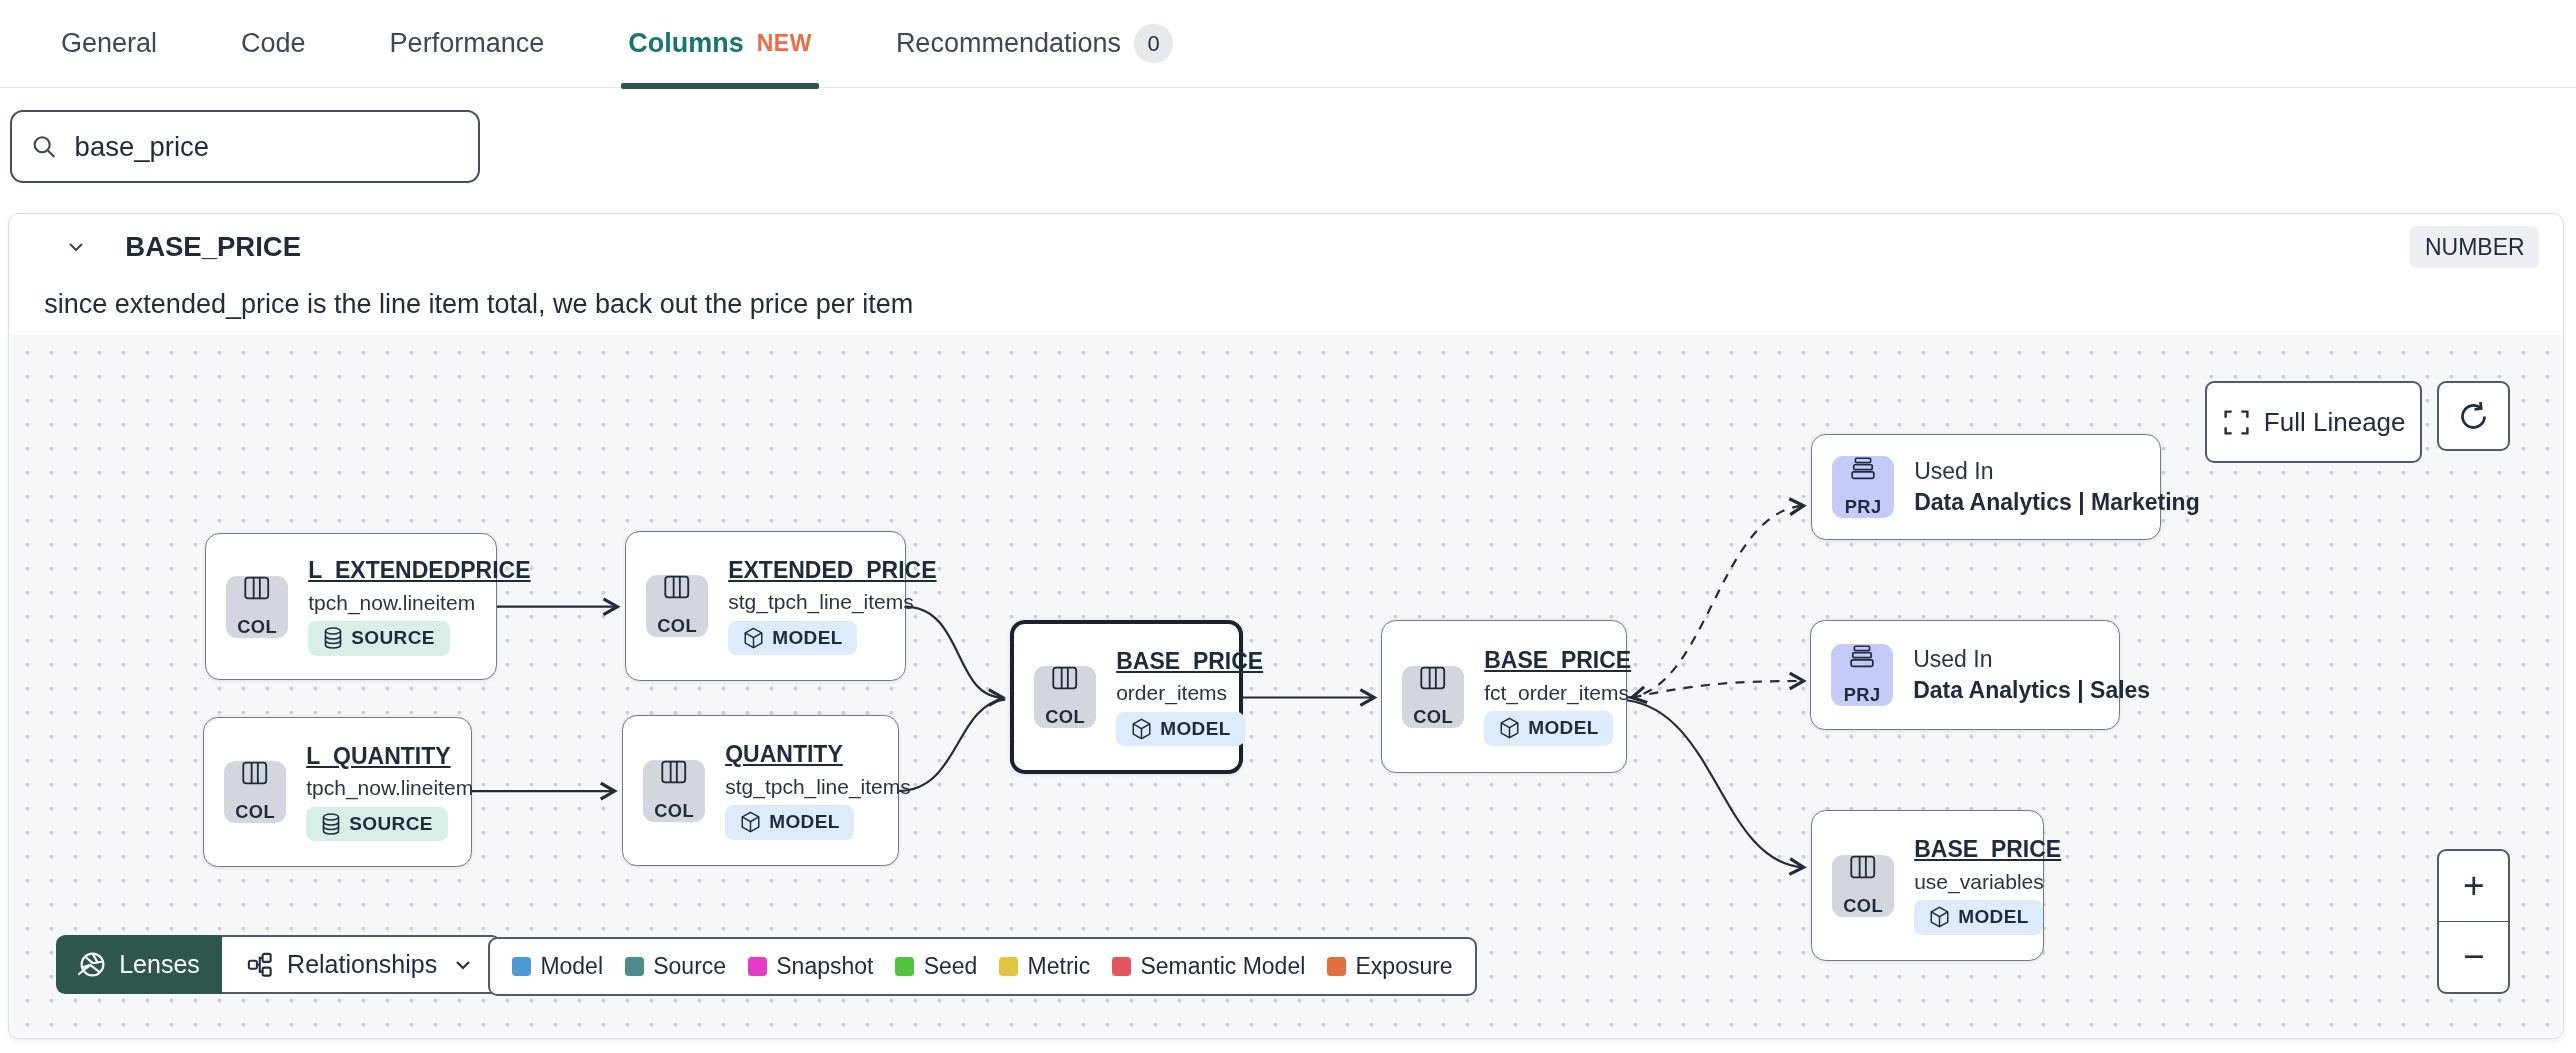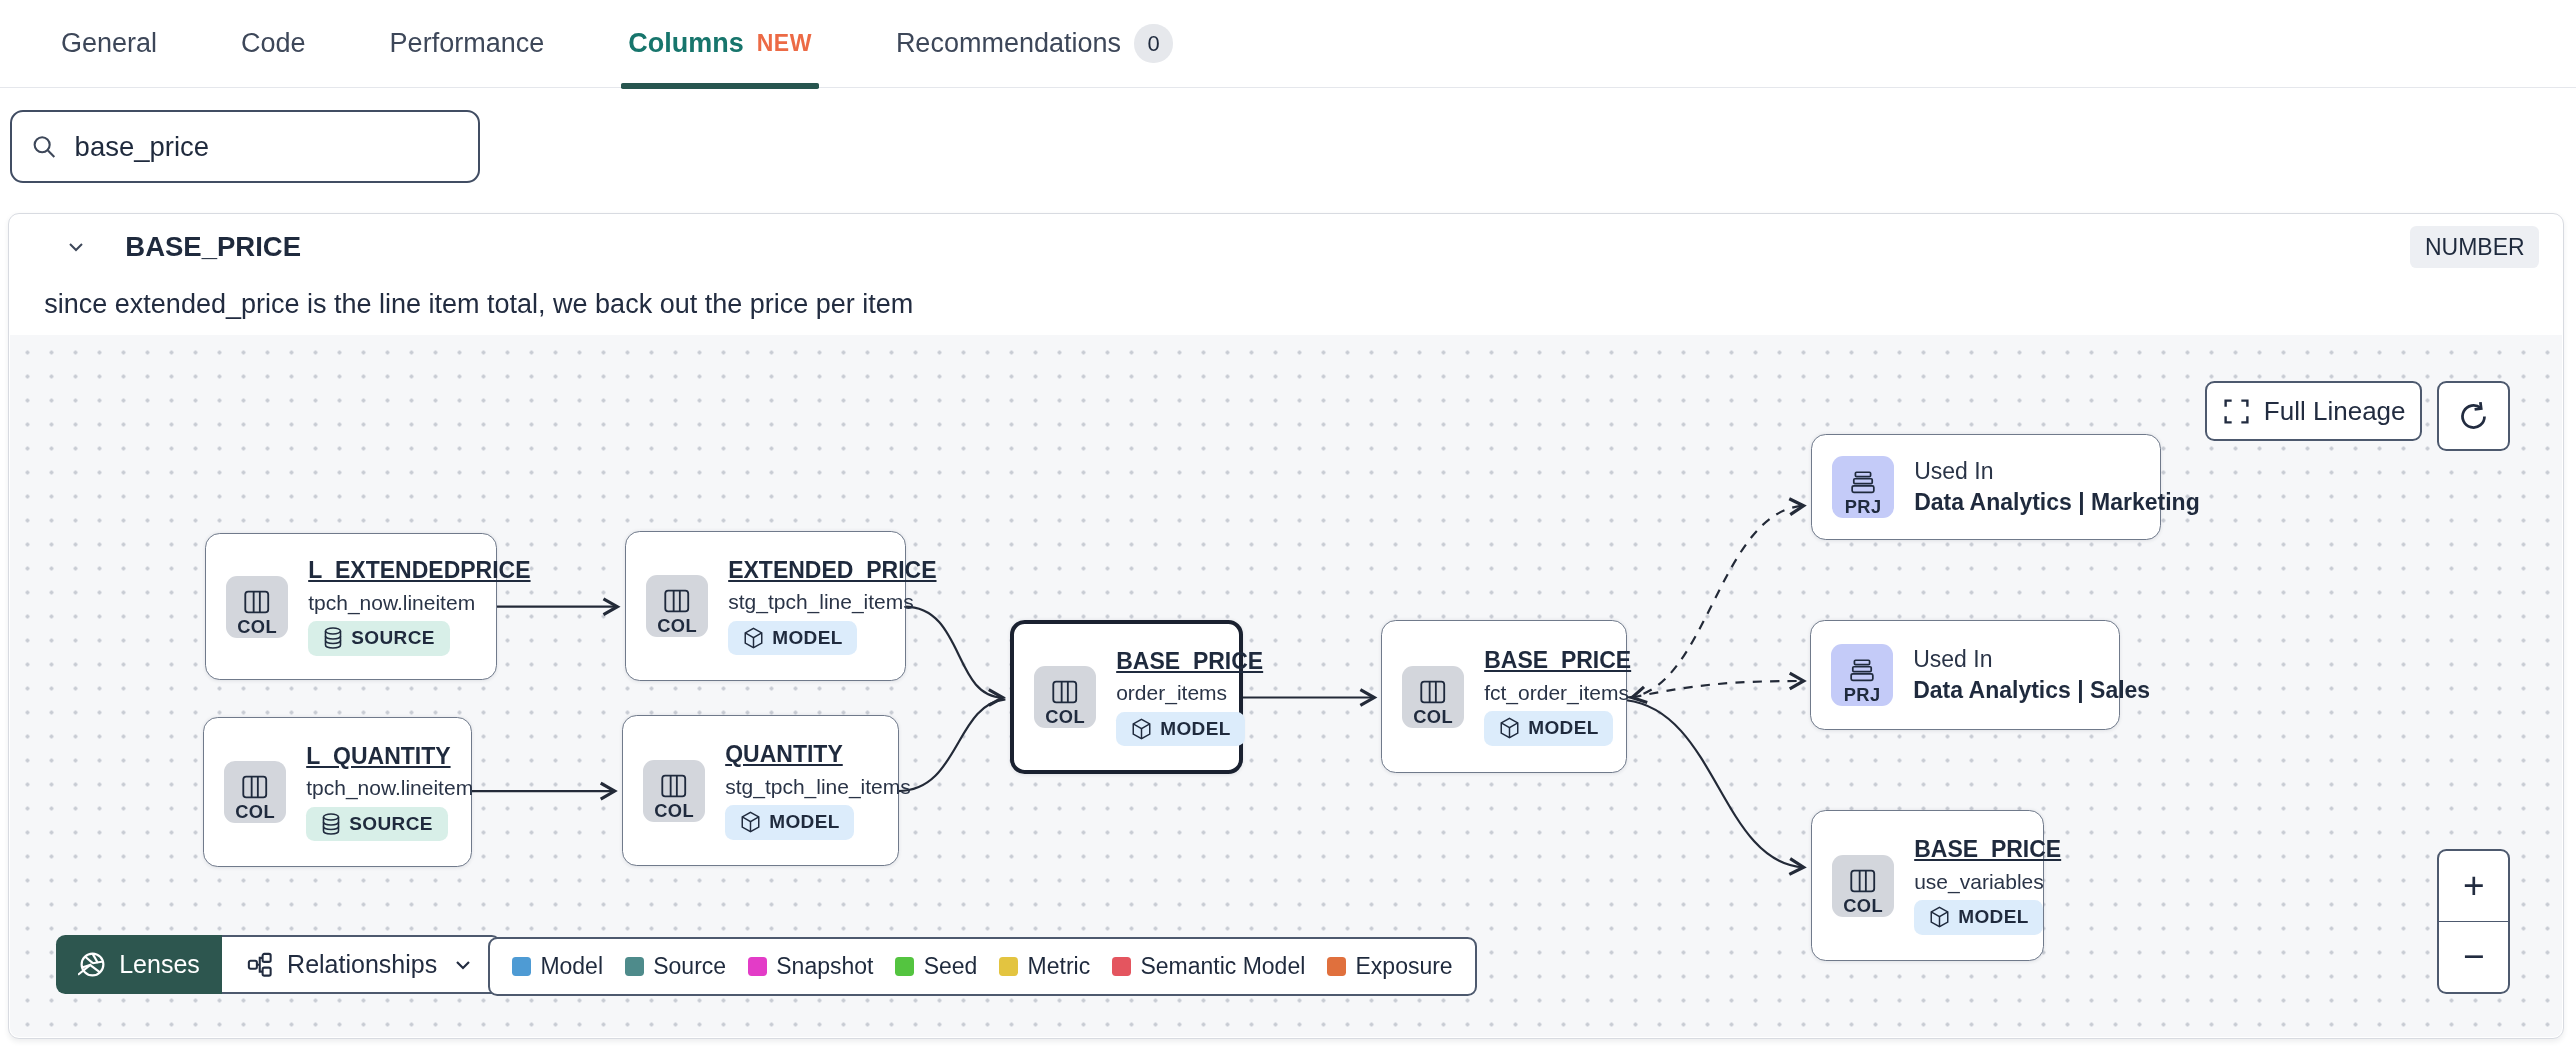--- a/index.html
+++ b/index.html
@@ -27,35 +27,35 @@
   .panel-desc { position:absolute; left:35px; top:75px; font-size:27px; color:#222c40; }
 
   
   .canvas { position:absolute; left:0.9px; right:0.9px; top:121px; bottom:0.9px; background:#f6f7f9; border-radius:0 0 9.2px 9.2px; overflow:hidden;
     background-image:radial-gradient(circle, #c8ccd4 1.7px, transparent 1.7px); background-size:24px 24px; background-position:5.5px 5.5px; }
   svg.edges { position:absolute; left:0; top:0; }
 
   
   .node { position:absolute; background:#fff; border:1.8px solid #707a8b; border-radius:14.7px; box-shadow:0 0.9px 3.7px rgba(30,40,60,.10); display:flex; align-items:center; padding:0 20px; gap:20px; cursor:pointer; }
   .node.selected { border:4.6px solid #1a2130; }
-  .kind-badge { width:62px; height:62px; border-radius:11px; background:#d3d6dc; display:flex; flex-direction:column; align-items:center; justify-content:flex-end; gap:1.8px; flex:none; }
+  .kind-badge { width:62px; height:62px; border-radius:11px; background:#d3d6dc; display:flex; flex-direction:column; align-items:center; justify-content:space-between; gap:1.8px; flex:none; }
   .kind-badge.prj { background:#c4cbf8; }
   .kind-badge .kb-label { font-size:18.3px; font-weight:700; color:#1f2a3d; letter-spacing:0.5px; }
   .node-text { display:flex; flex-direction:column; gap:6.4px; }
   .node-title { font-size:23px; font-weight:700; white-space:nowrap;text-decoration:underline; }
   .node-sub { font-size:21px; color:#2a3447; white-space:nowrap; }
   .pill { align-self:flex-start; display:flex; align-items:center; gap:8.3px; border-radius:8.3px; padding:6.4px 14.7px; font-size:19px; font-weight:700; color:#1f2a3d; letter-spacing:0.4px; }
   .pill.model { background:#dcecfb; }
   .pill.source { background:#d8efe8; }
   .usedin-small { font-size:23px; color:#2a3447; }
   .usedin-big { font-size:23px; font-weight:700; white-space:nowrap; }
 
   
   .btn { background:#fff; border:2.3px solid #4d596e; border-radius:9.2px; display:flex; align-items:center; justify-content:center; gap:13px; font-size:26px; color:#222c40; cursor:pointer; }
-  .full-lineage { position:absolute; left:2195px; top:46px; width:217px; height:60px; }
+  .full-lineage { position:absolute; left:2195px; top:46px; width:217px; height:82px; }
   .refresh { position:absolute; left:2427px; top:46px; width:73px; height:70px; }
   .zoomstack { position:absolute; left:2427px; top:514px; width:73px; height:145px; background:#fff; border:2.3px solid #4d596e; border-radius:9.2px; display:flex; flex-direction:column; }
   .zoomstack .zbtn { flex:1; display:flex; align-items:center; justify-content:center; font-size:37px; color:#222c40; cursor:pointer; }
   .zoomstack .zbtn:first-child { border-bottom:1.8px solid #4d596e; }
 
   .lensbar { position:absolute; left:46px; top:600px; height:59px; display:flex; }
   .lenses { background:#2d564f; color:#fff; border-radius:9.2px 0 0 9.2px; display:flex; align-items:center; gap:12px; padding:0 22px; font-size:25px; cursor:pointer; }
   .relationships { background:#fff; border:2.3px solid #4d596e; border-left:none; border-radius:0 9.2px 9.2px 0; display:flex; align-items:center; gap:13.8px; padding:0 24px; font-size:25px; color:#222c40; cursor:pointer; }
 
   .legend { position:absolute; left:478px; top:602px; height:59px; background:#fff; border:2.3px solid #4d596e; border-radius:9.2px; display:flex; align-items:center; gap:22px; padding:0 22px; }

